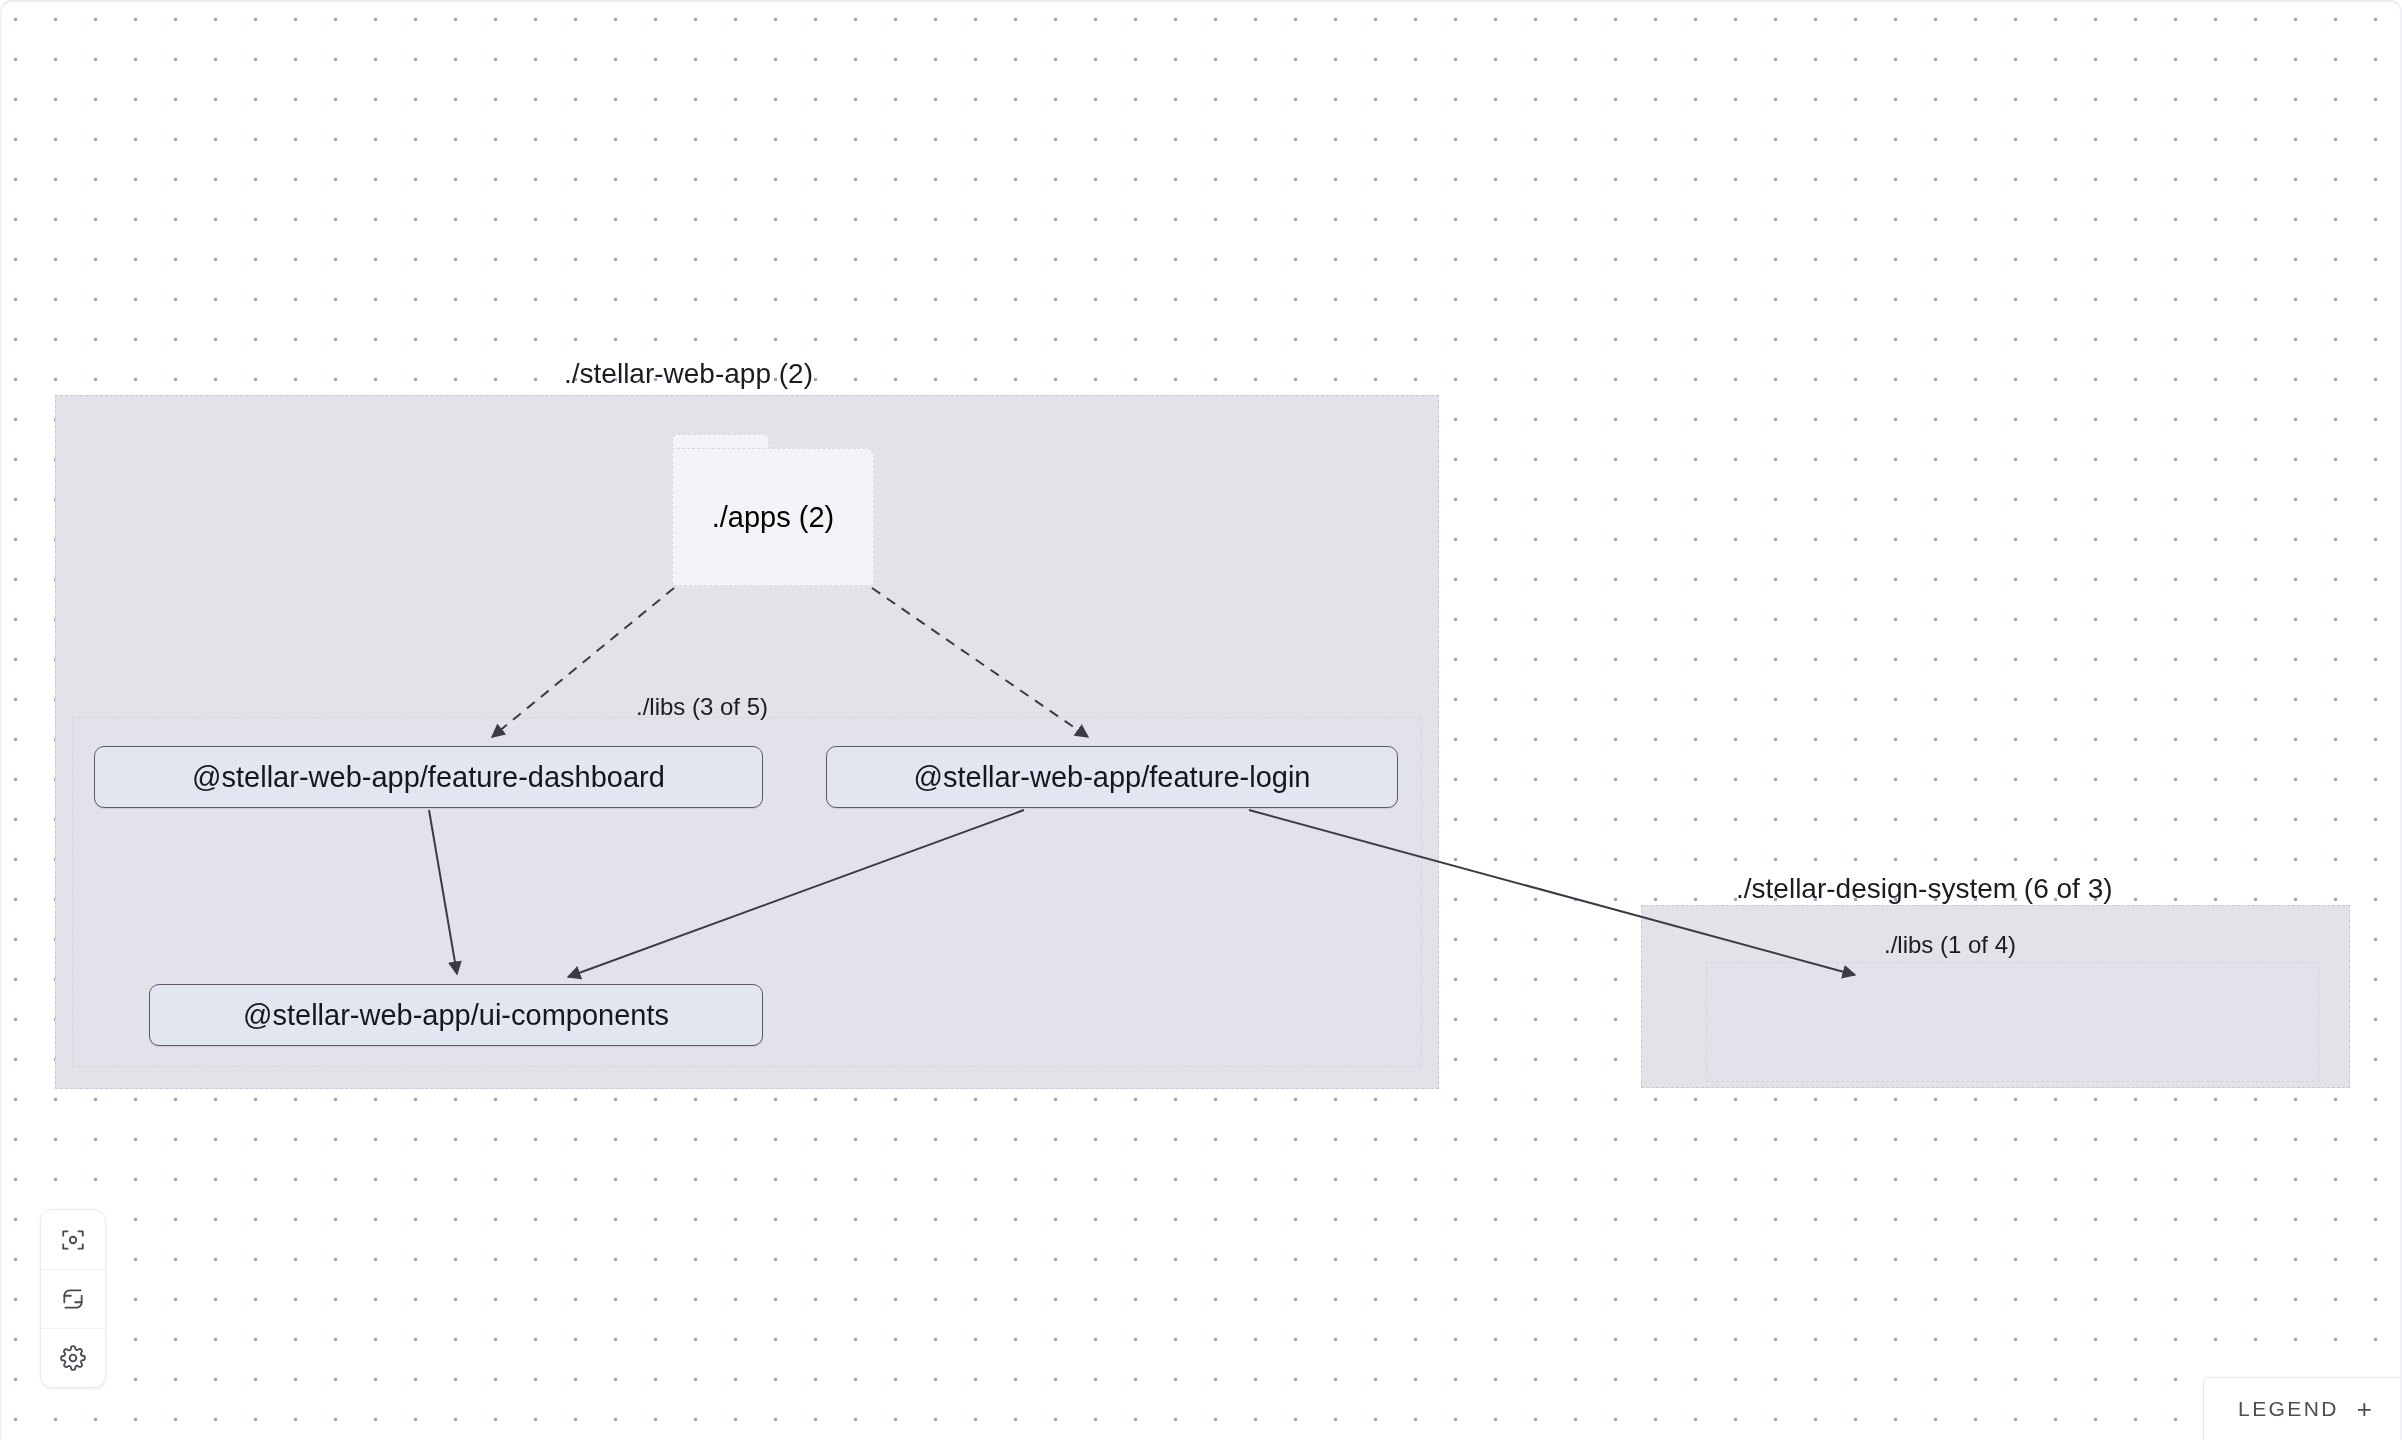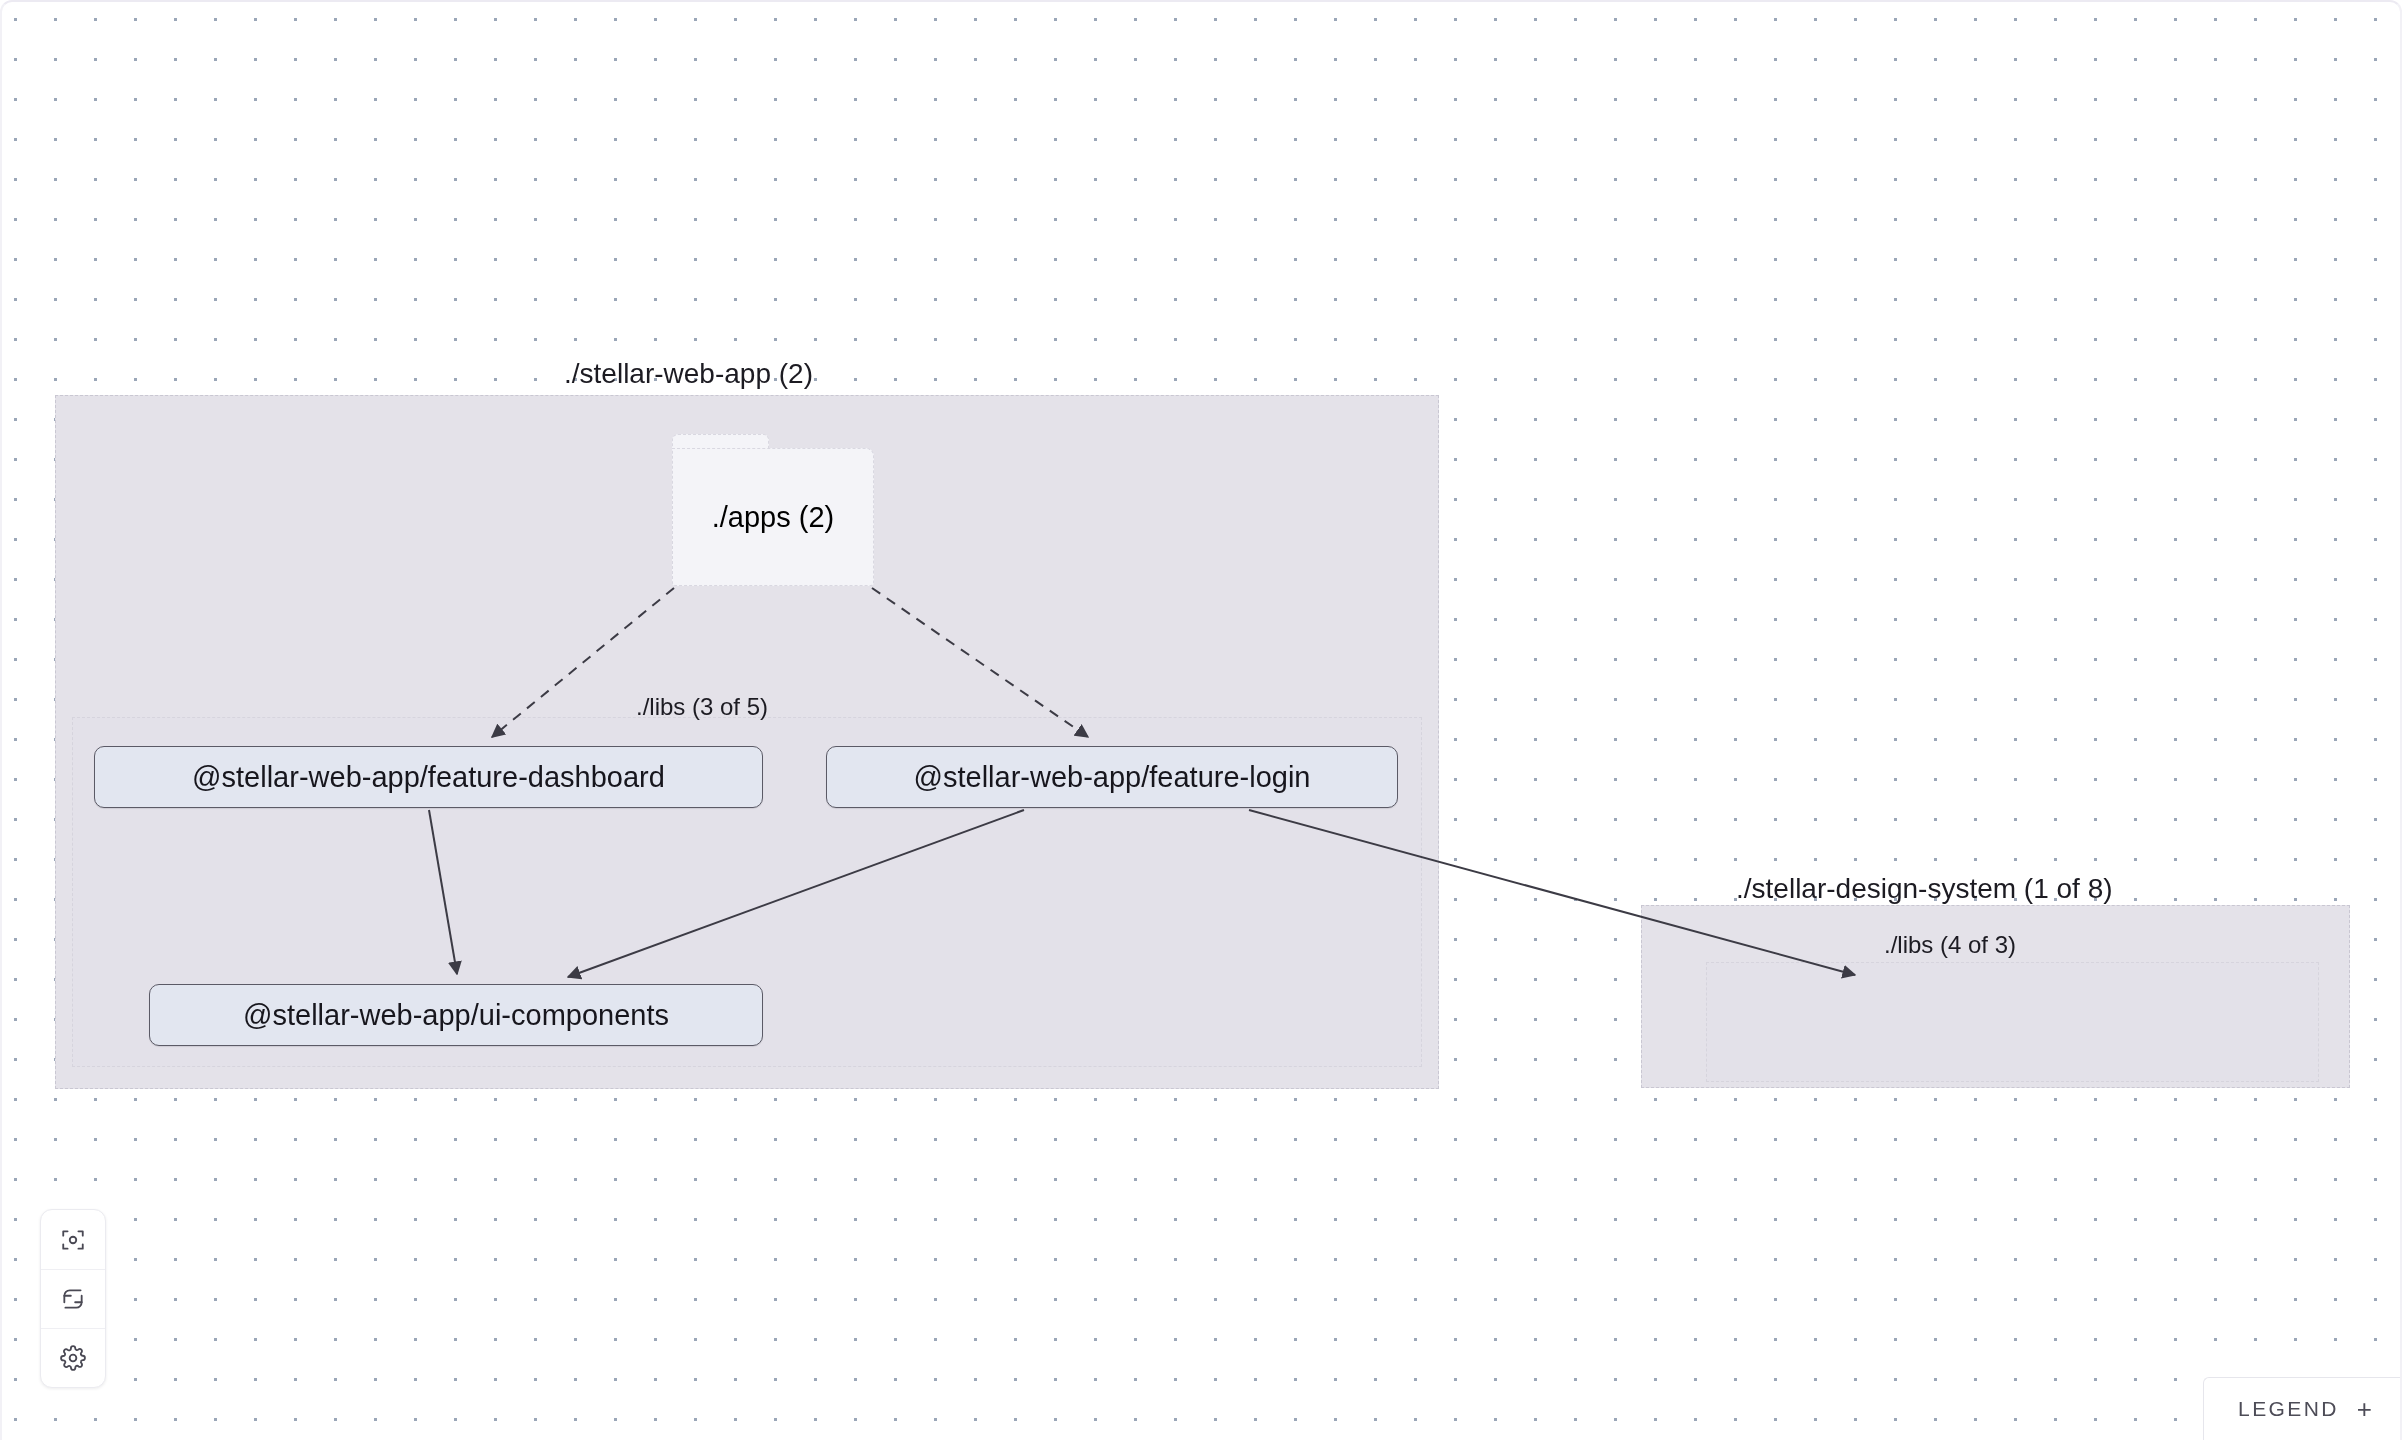--- a/index.html
+++ b/index.html
@@ -187,25 +187,25 @@
     <div class="folder-tab"></div>
     <div class="folder-body">./apps (2)</div>
   </div>
 
   <div class="lib-node" style="left:92px; top:744px; width:669px; height:62px;">@stellar-web-app/feature-dashboard</div>
 
   <div class="lib-node" style="left:147px; top:982px; width:614px; height:62px;">@stellar-web-app/ui-components</div>
 
   <div class="lib-node" style="left:824px; top:744px; width:572px; height:62px;">@stellar-web-app/feature-login</div>
 
-  <div class="project-title" style="left:1734px; top:870px;">./stellar-design-system (1 of 8)</div>
+  <div class="project-title" style="left:1734px; top:870px;">./stellar-design-system (6 of 3)</div>
 
   <div class="project-group" style="left:1639px; top:903px; width:709px; height:183px;"></div>
 
-  <div class="dir-title" style="left:1882px; top:926px;">./libs (4 of 3)</div>
+  <div class="dir-title" style="left:1882px; top:926px;">./libs (1 of 4)</div>
 
   <div class="dir-group" style="left:1704px; top:960px; width:613px; height:120px;"></div>
 
 
   <svg id="edge-layer" viewBox="0 0 2402 1440" preserveAspectRatio="none">
     <defs>
       <marker id="arrow-head" viewBox="0 0 10 10" refX="9" refY="5" markerWidth="7" markerHeight="7" orient="auto-start-reverse">
         <path d="M 0 0 L 10 5 L 0 10 z" fill="#3c3b45"></path>
       </marker>
     </defs>

